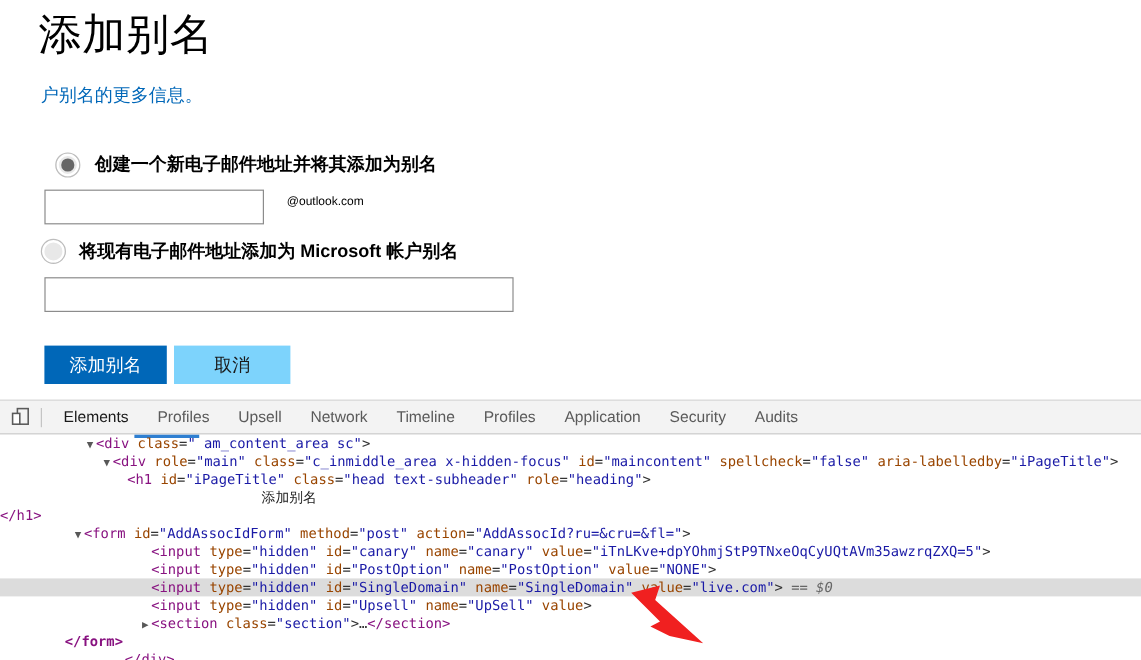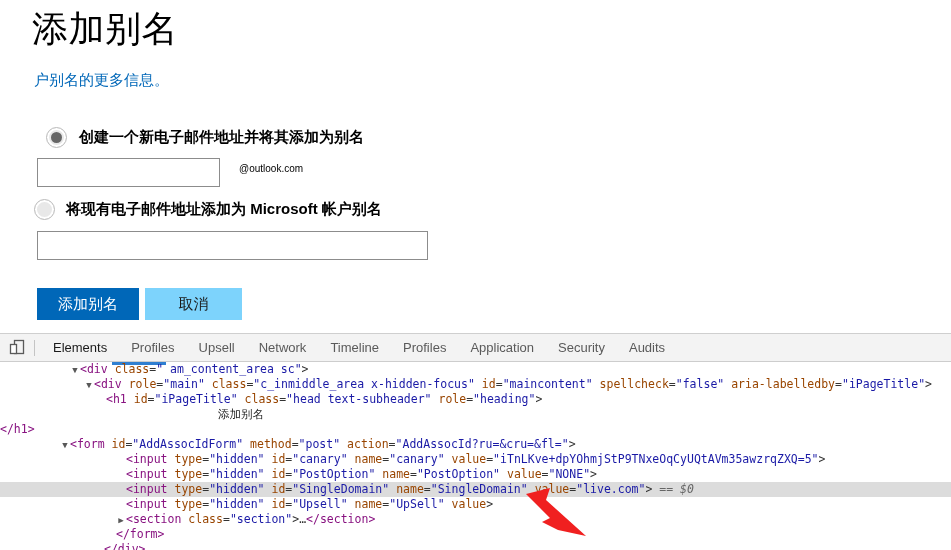--- a/index.html
+++ b/index.html
@@ -313,21 +313,21 @@
     </div>
 
     <div class="node" style="padding-left:126px;">
       <span class="tag">&lt;input</span><span class="punc"> </span><span class="attr">type</span><span class="punc">=</span><span class="val">"hidden"</span><span class="punc"> </span><span class="attr">id</span><span class="punc">=</span><span class="val">"Upsell"</span><span class="punc"> </span><span class="attr">name</span><span class="punc">=</span><span class="val">"UpSell"</span><span class="punc"> </span><span class="attr">value</span><span class="punc">&gt;</span>
     </div>
 
     <div class="node" style="padding-left:116px;">
       <span class="tw">▶</span><span class="tag">&lt;section</span><span class="punc"> </span><span class="attr">class</span><span class="punc">=</span><span class="val">"section"</span><span class="punc">&gt;</span><span class="punc">…</span><span class="tag">&lt;/section&gt;</span>
     </div>
 
-    <div class="node" style="padding-left:116px;">
+    <div class="node" style="padding-left:54px;font-weight:bold;">
       <span class="tag">&lt;/form&gt;</span>
     </div>
 
     <div class="node" style="padding-left:104px;">
       <span class="tag">&lt;/div&gt;</span>
     </div>
   </div>
 </div>
 
 <svg id="arrow" width="90" height="56" viewBox="0 0 90 56">

